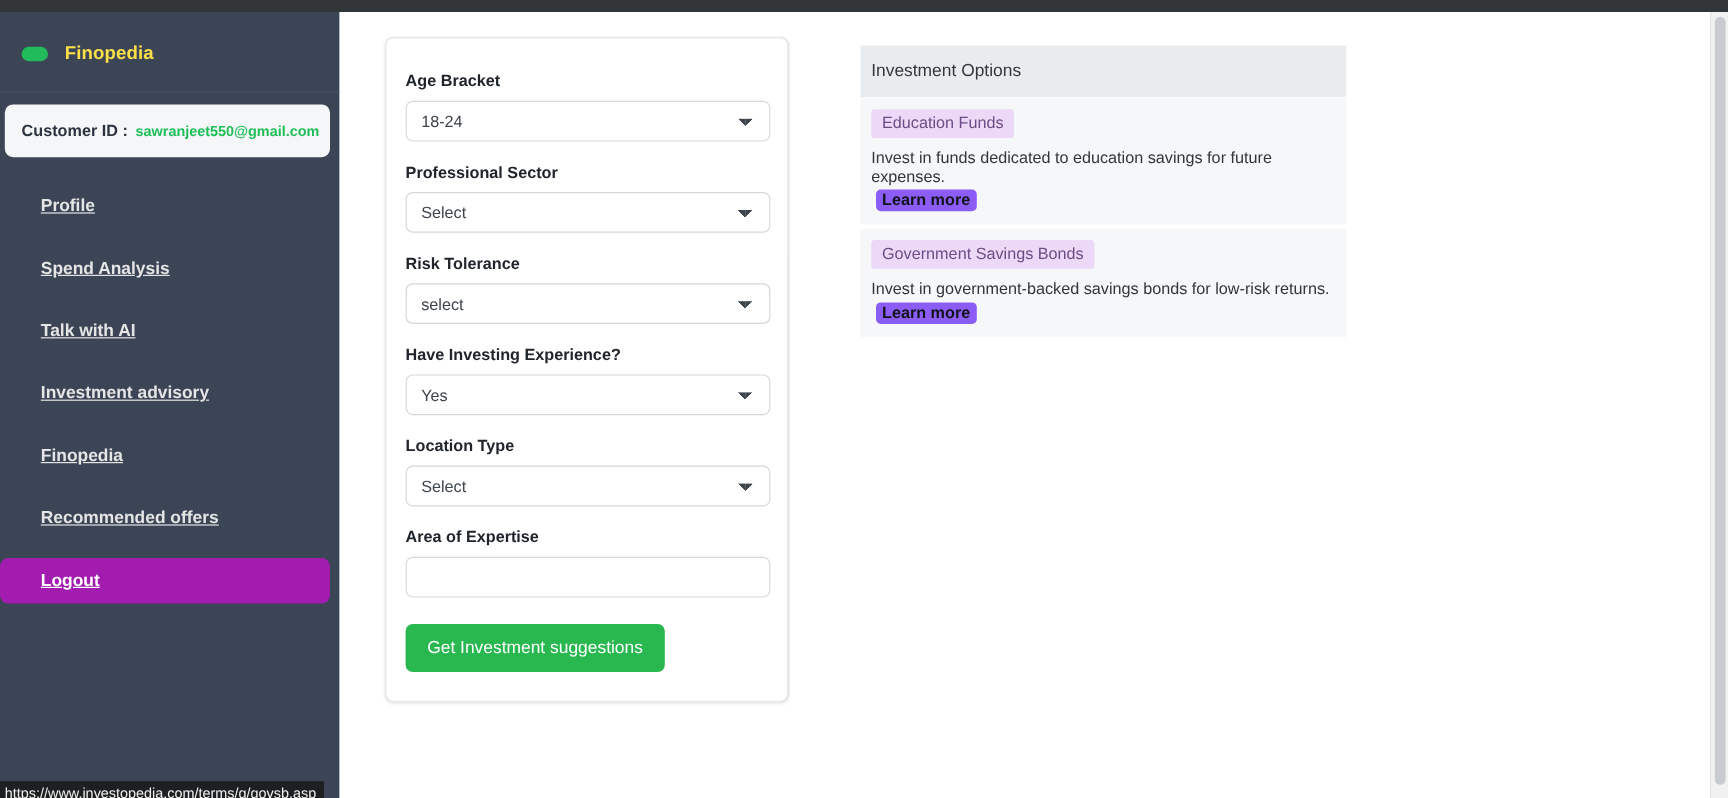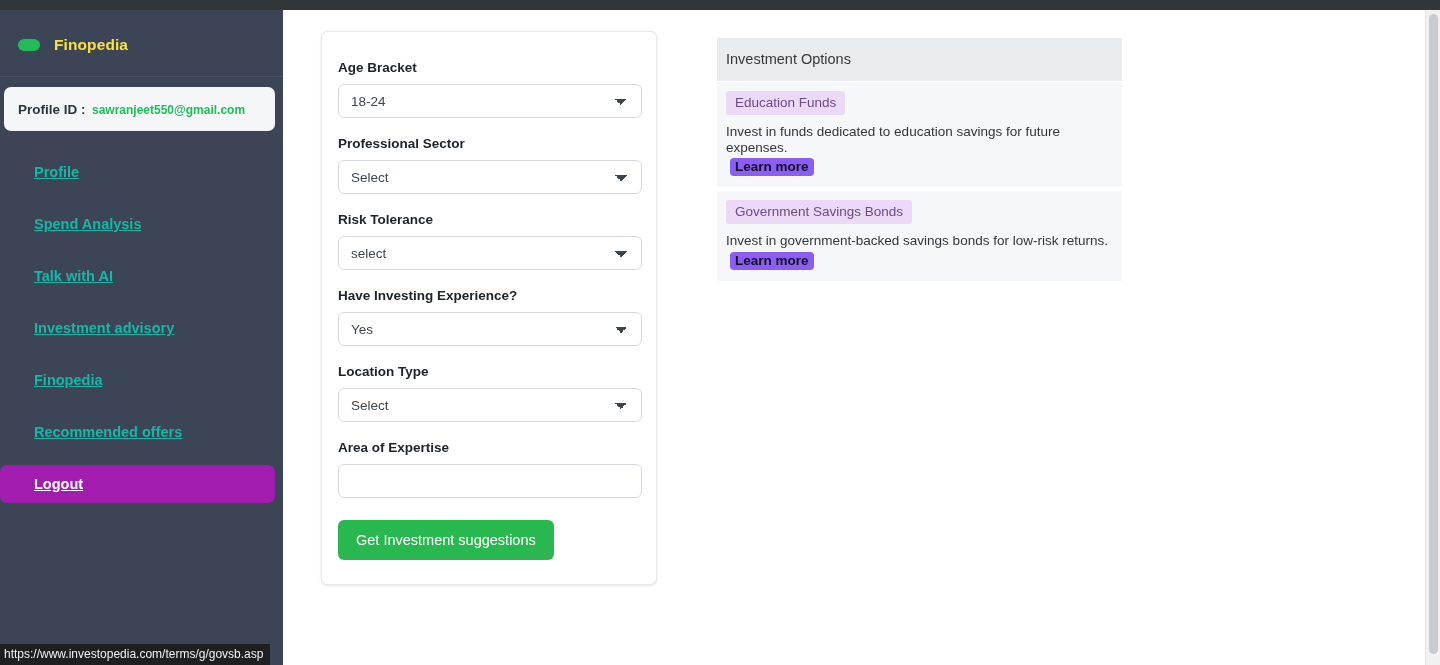--- a/index.html
+++ b/index.html
@@ -83,21 +83,21 @@
   .nav {
     margin-top: 22px;
     display: block;
   }
   .nav-item {
     display: block;
     height: 38px;
     line-height: 38px;
     padding-left: 34px;
     margin: 0 8px 14px 0;
-    color: #14b8a6;
+    color: #e5e5e5;
     font-size: 14.5px;
     font-weight: bold;
     border-radius: 7px;
     cursor: pointer;
     user-select: none;
   }
   .nav-item.active {
     background: #a21caf;
     color: #ffffff;
     margin-left: 0;
@@ -224,21 +224,21 @@
     color: #111418;
     text-decoration: none;
     cursor: pointer;
   }
 
   
   .status-bar {
     position: absolute;
     left: 0;
     bottom: 0;
-    height: 21px;
+    height: 14px;
     line-height: 21px;
     background: #1d1f21;
     color: #f1f1f1;
     font-size: 12px;
     padding: 0 7px 0 4px;
     max-width: 420px;
     white-space: nowrap;
     overflow: hidden;
     z-index: 30;
   }
@@ -271,21 +271,21 @@
   <div class="chrome-strip"></div>
 
   <div class="sidebar">
 
     <div class="brand">
       <span class="brand-logo"></span>
       <span class="brand-name">Finopedia</span>
     </div>
 
     <div class="customer-box">
-      <span class="customer-label">Profile ID :</span>
+      <span class="customer-label">Customer ID :</span>
       <span class="customer-value">sawranjeet550@gmail.com</span>
     </div>
 
     <nav class="nav">
       <a class="nav-item" href="#">Profile</a>
       <a class="nav-item" href="#">Spend Analysis</a>
       <a class="nav-item" href="#">Talk with AI</a>
       <a class="nav-item" href="#">Investment advisory</a>
       <a class="nav-item" href="#">Finopedia</a>
       <a class="nav-item" href="#">Recommended offers</a>

